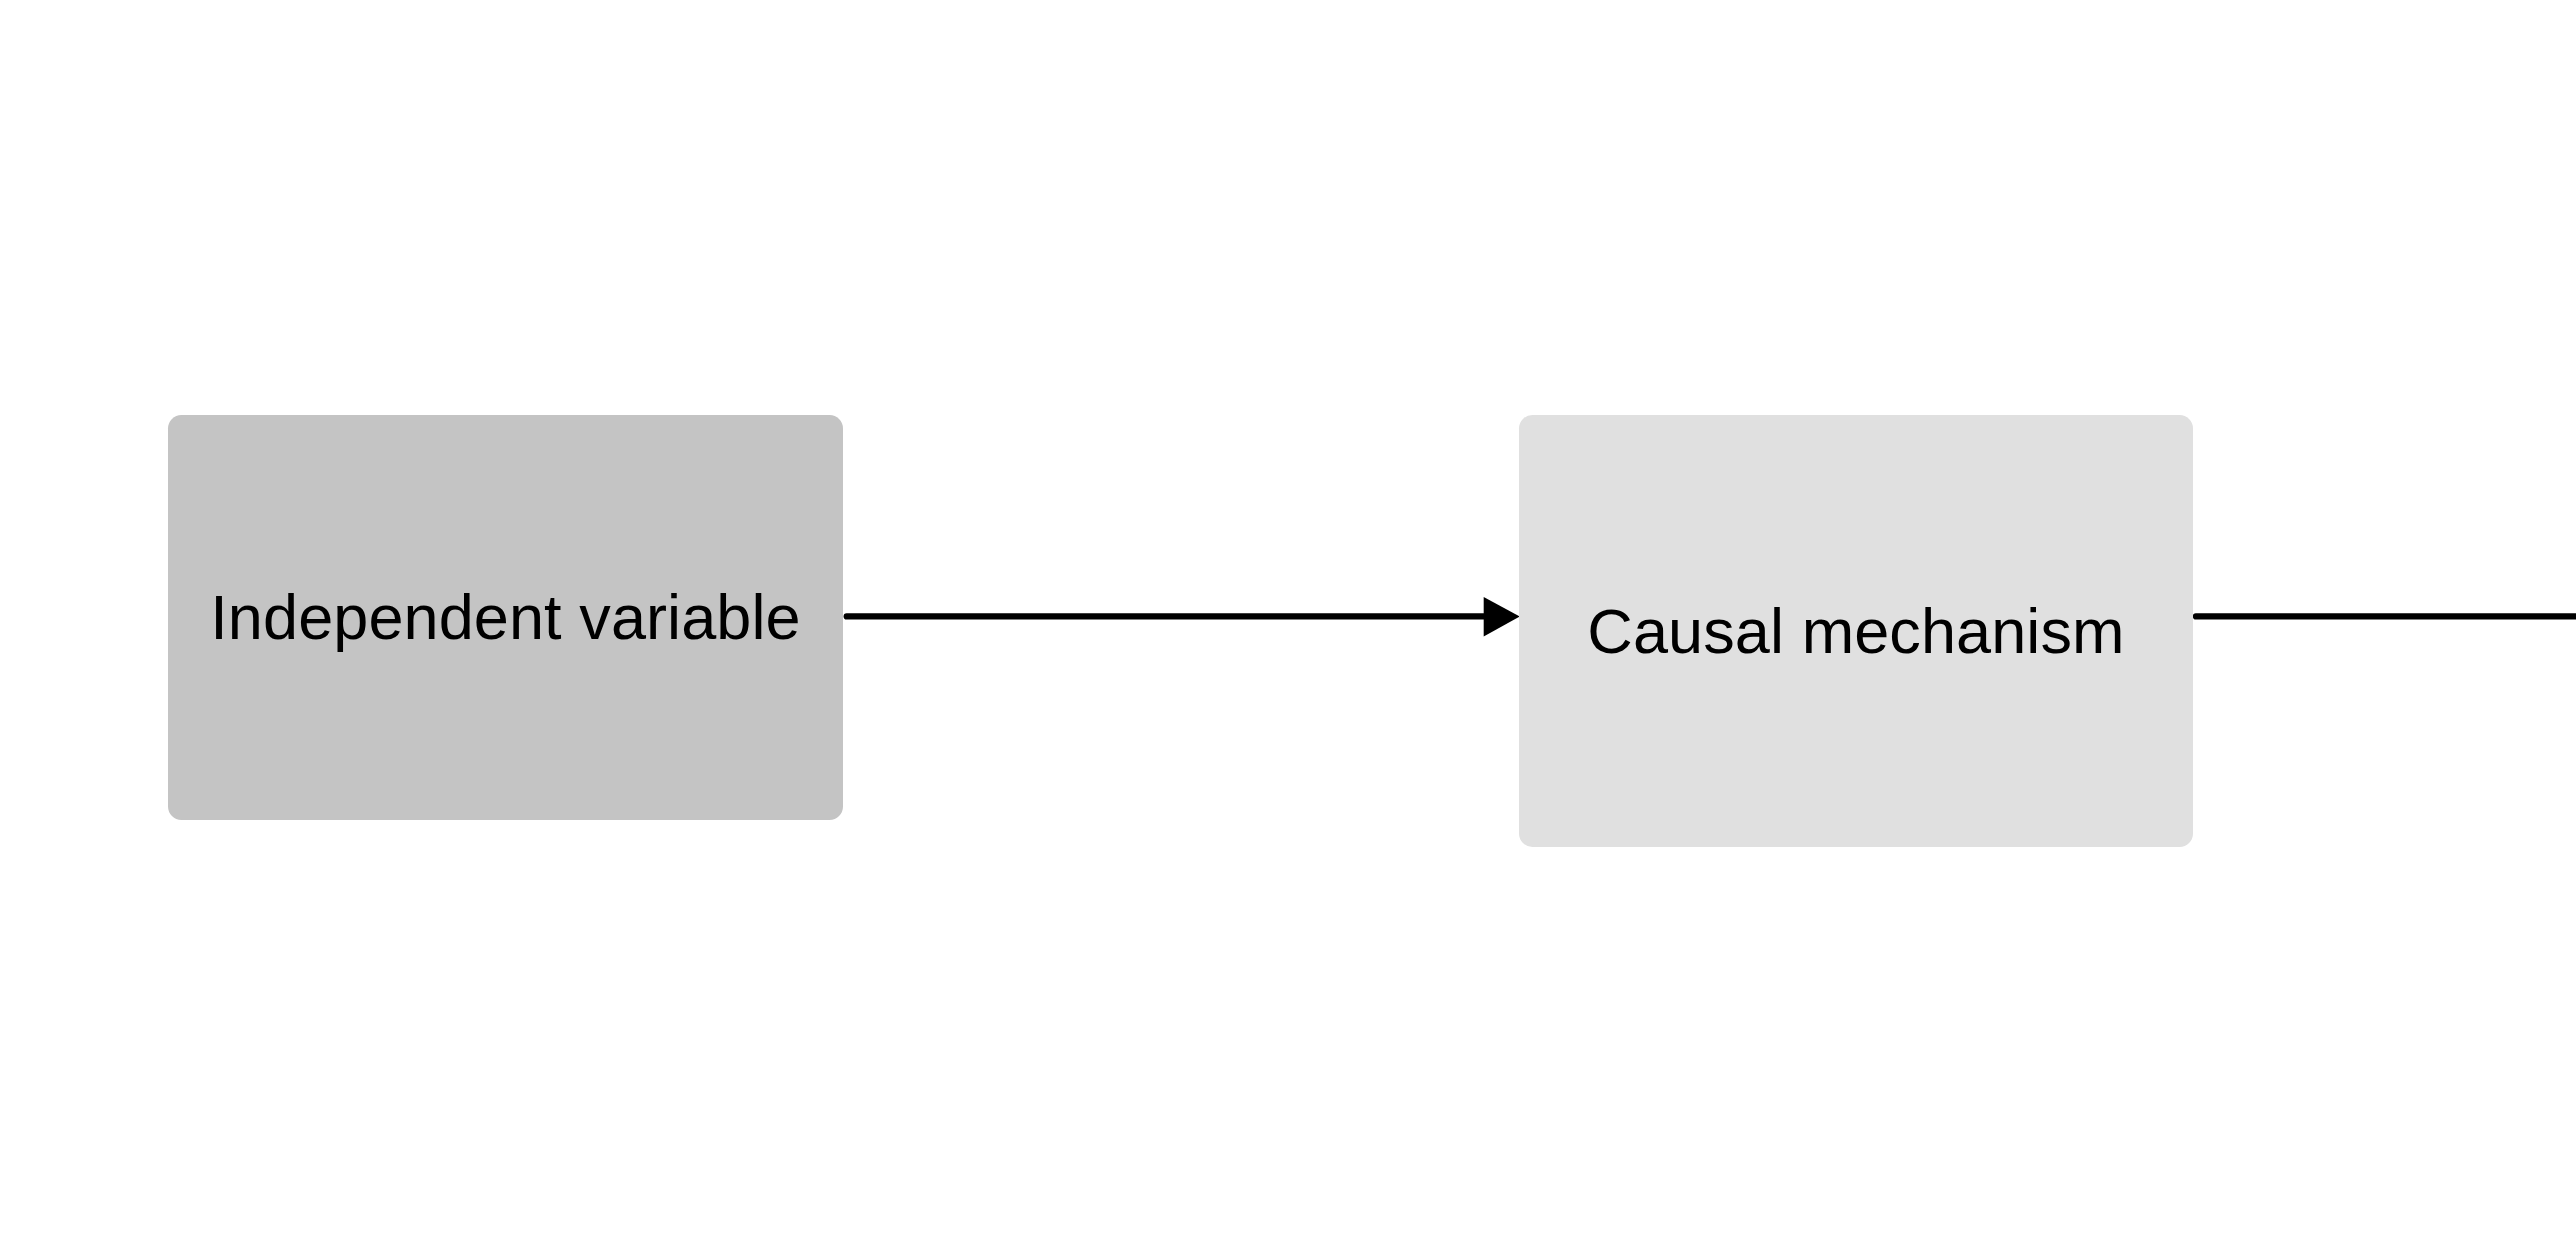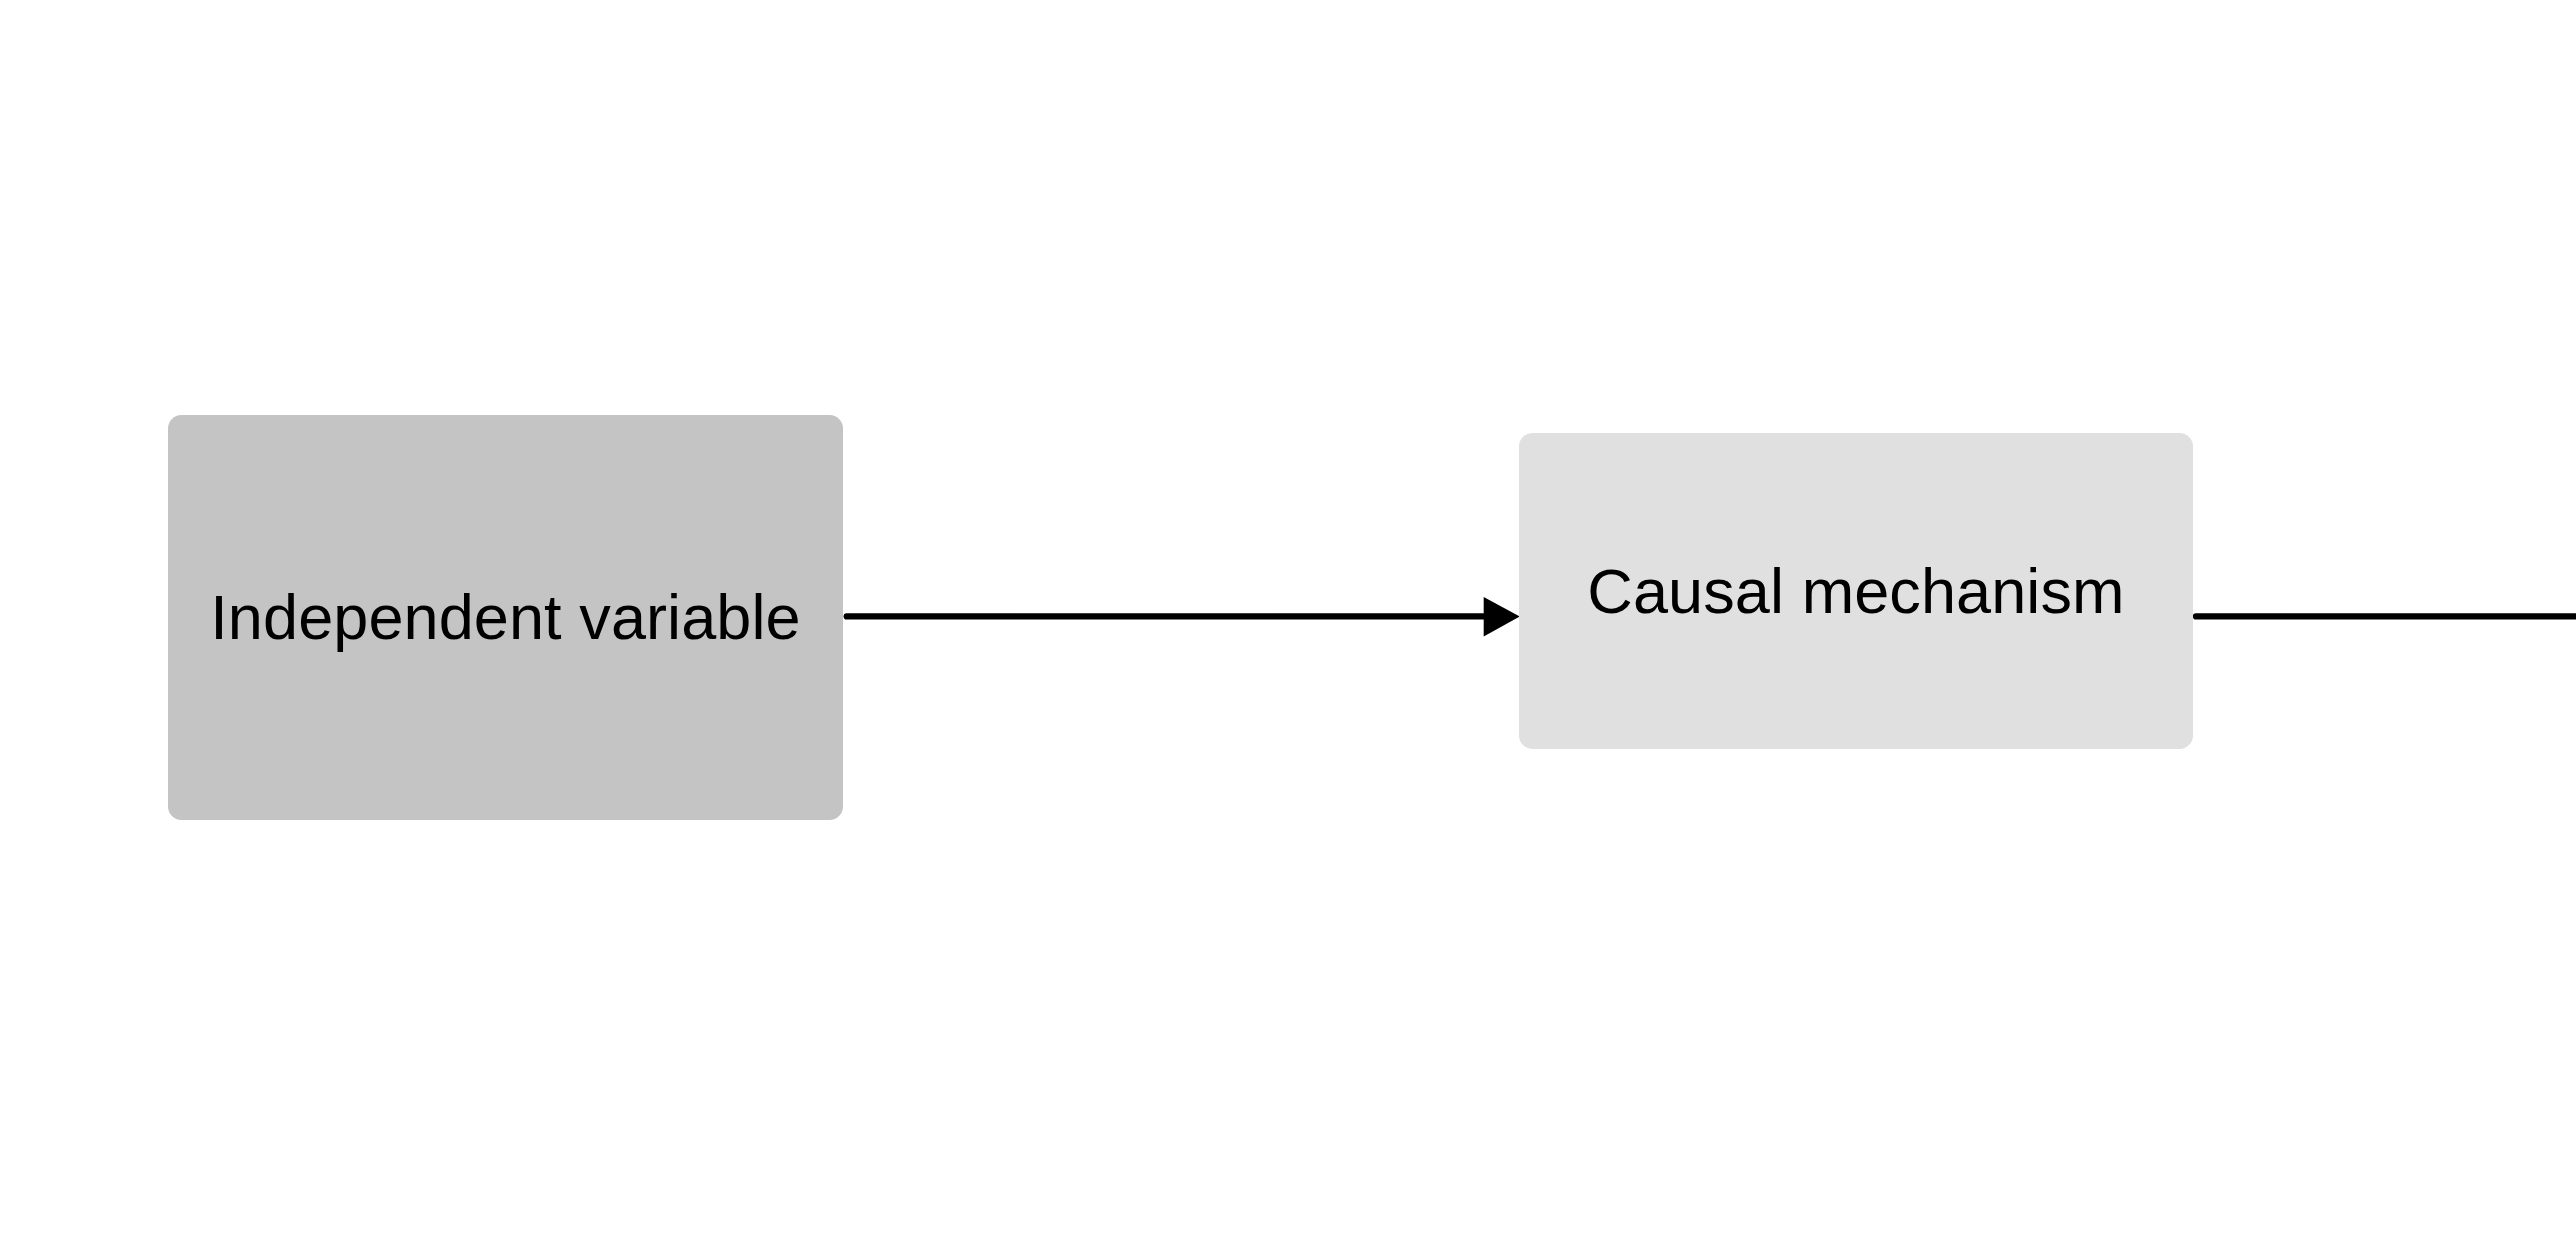--- a/index.html
+++ b/index.html
@@ -35,23 +35,23 @@
   }
   #node-independent-variable {
     left: 168px;
     top: 415px;
     width: 675px;
     height: 405px;
     background: #c4c4c4;
   }
   #node-causal-mechanism {
     left: 1519px;
-    top: 433px;
+    top: 415px;
     width: 674px;
-    height: 316px;
+    height: 432px;
     background: #e0e0e0;
   }
   .edge-layer {
     position: absolute;
     left: 0;
     top: 0;
     width: 3709px;
     height: 1236px;
     pointer-events: none;
   }

